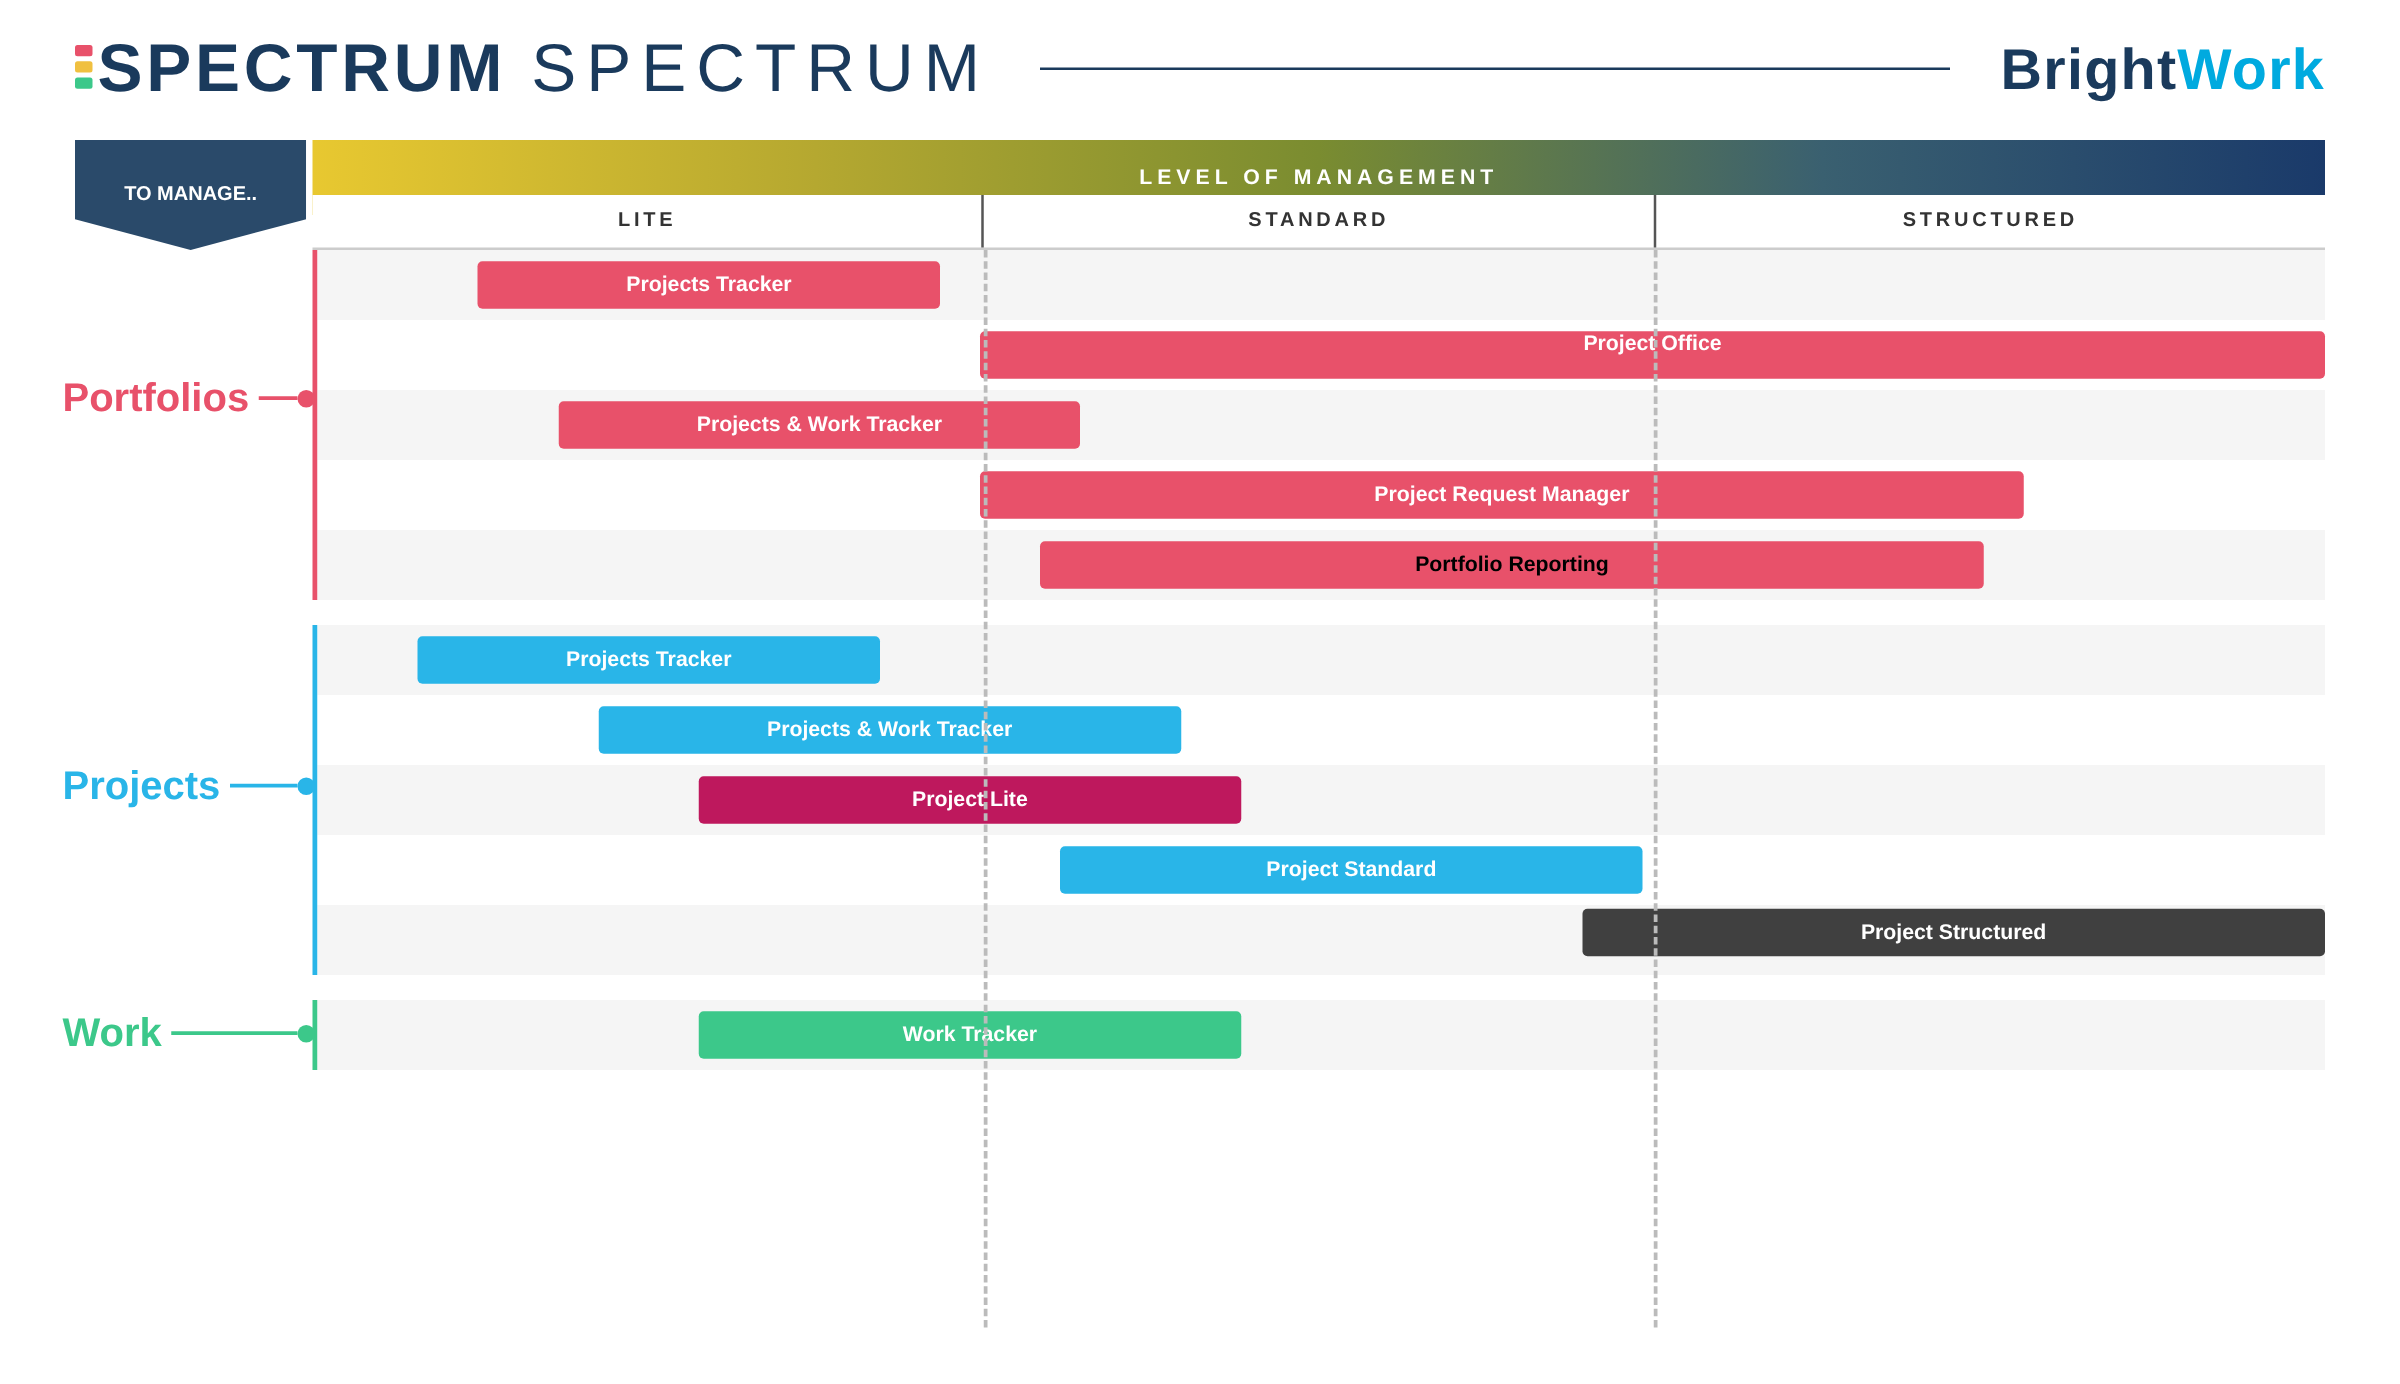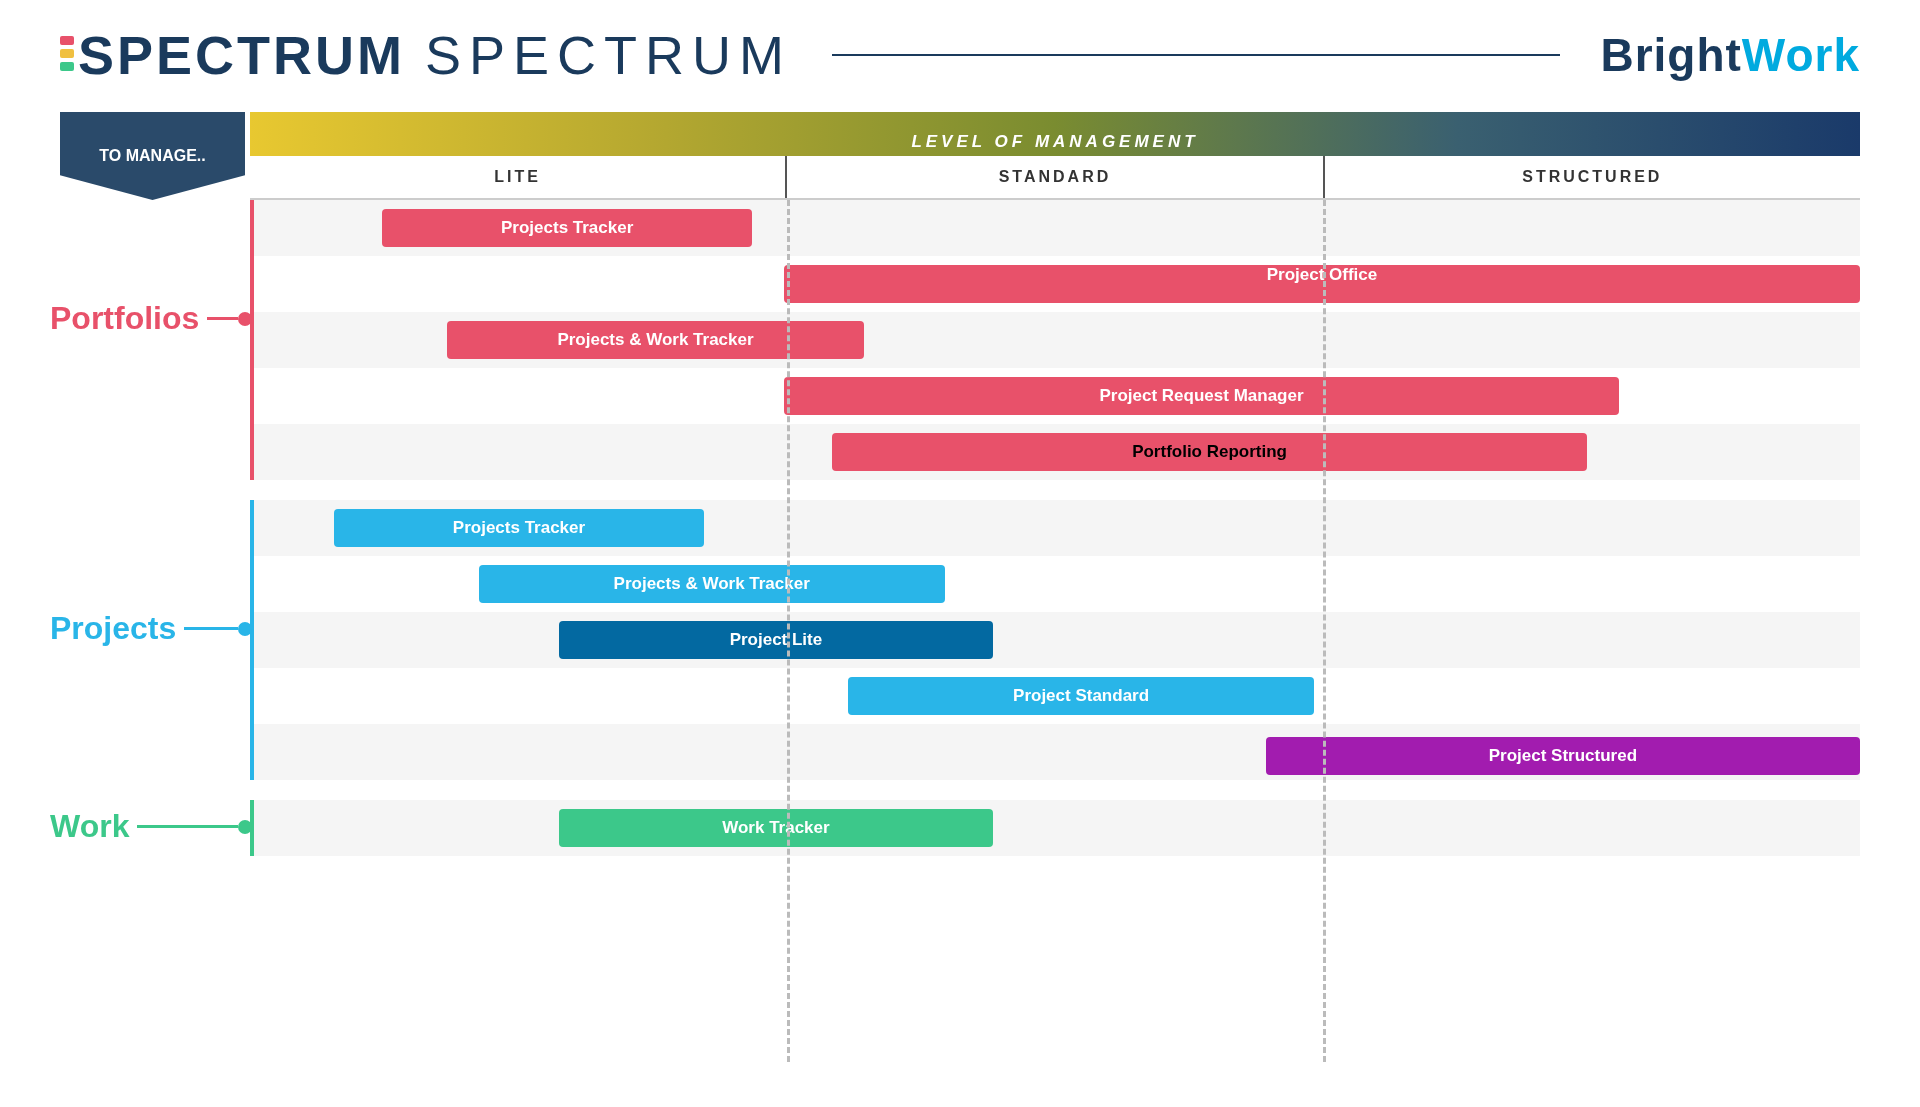--- a/index.html
+++ b/index.html
@@ -69,21 +69,21 @@
     <span style="color:#1a3a5c; font-size:46px; font-weight:900;">Bright</span><span style="color:#00aadf; font-size:46px; font-weight:900;">Work</span>
   </div>
 </div>
 
 <div class="chart-container">
 
   <div style="position:absolute; top:0; left:0; width:185px; height:88px; background:#2a4a6a; display:flex; align-items:center; justify-content:center; color:white; font-size:16px; font-weight:700; text-align:center; clip-path:polygon(0 0, 100% 0, 100% 72%, 50% 100%, 0 72%); z-index:10;">
     <span>TO MANAGE..</span>
   </div>
 
-  <div style="position:absolute; top:0; left:190px; right:0; height:60px; background:linear-gradient(to right, #e8c830, #b5a830, #7a8c30, #3a6070, #1a3a6a); display:flex; align-items:center; justify-content:center;font-style:italic;">
+  <div style="position:absolute; top:0; left:190px; right:0; height:60px; background:linear-gradient(to right, #e8c830, #b5a830, #7a8c30, #3a6070, #1a3a6a); display:flex; align-items:center; justify-content:center;">
     <span style="font-size:17px; font-weight:700; color:white; letter-spacing:4px;">LEVEL OF MANAGEMENT</span>
   </div>
 
   <div style="position:absolute; top:44px; left:190px; right:0; height:44px; display:flex; border-bottom: 2px solid #ccc; background:white;">
     <div style="flex:1; display:flex; align-items:center; justify-content:center; font-size:16px; font-weight:700; color:#333; letter-spacing:3px;">LITE</div>
     <div style="flex:1; display:flex; align-items:center; justify-content:center; font-size:16px; font-weight:700; color:#333; letter-spacing:3px; border-left:2px solid #555;">STANDARD</div>
     <div style="flex:1; display:flex; align-items:center; justify-content:center; font-size:16px; font-weight:700; color:#333; letter-spacing:3px; border-left:2px solid #555;">STRUCTURED</div>
   </div>
 
   <div style="position:absolute; top:88px; left:190px; right:0; bottom:0;">
@@ -139,33 +139,33 @@
       </div>
     </div>
 
     <div style="position:absolute; top:356px; left:4px; right:0; height:56px; background:#ffffff;">
       <div style="position:absolute; left:14%; width:29%; height:38px; top:9px; background:#29b5e8; border-radius:4px; display:flex; align-items:center; justify-content:center; font-size:17px; font-weight:700; color:white;">
         <span>Projects &amp; Work Tracker</span>
       </div>
     </div>
 
     <div style="position:absolute; top:412px; left:4px; right:0; height:56px; background:#f5f5f5;">
-      <div style="position:absolute; left:19%; width:27%; height:38px; top:9px; background:#0369a1; border-radius:4px; display:flex; align-items:center; justify-content:center; font-size:17px; font-weight:700; color:white;">
+      <div style="position:absolute; left:19%; width:27%; height:38px; top:9px; background:#be185d; border-radius:4px; display:flex; align-items:center; justify-content:center; font-size:17px; font-weight:700; color:white;">
         <span>Project Lite</span>
       </div>
     </div>
 
     <div style="position:absolute; top:468px; left:4px; right:0; height:56px; background:#ffffff;">
       <div style="position:absolute; left:37%; width:29%; height:38px; top:9px; background:#29b5e8; border-radius:4px; display:flex; align-items:center; justify-content:center; font-size:17px; font-weight:700; color:white;">
         <span>Project Standard</span>
       </div>
     </div>
 
     <div style="position:absolute; top:524px; left:4px; right:0; height:56px; background:#f5f5f5;">
-      <div style="position:absolute; left:63%; width:37%; height:38px; top:13px; background:#a21caf; border-radius:4px; display:flex; align-items:center; justify-content:center; font-size:17px; font-weight:700; color:white;">
+      <div style="position:absolute; left:63%; width:37%; height:38px; top:3px; background:#404040; border-radius:4px; display:flex; align-items:center; justify-content:center; font-size:17px; font-weight:700; color:white;">
         <span>Project Structured</span>
       </div>
     </div>
 
     <div style="position:absolute; top:410px; left:-200px; width:195px; display:flex; align-items:center; z-index:10;">
       <span style="font-size:32px; font-weight:900; color:#29b5e8;">Projects</span>
       <div style="flex:1; height:3px; background:#29b5e8; margin-left:8px;"></div>
       <div style="width:14px; height:14px; border-radius:50%; background:#29b5e8; margin-right:-7px;"></div>
     </div>
 

